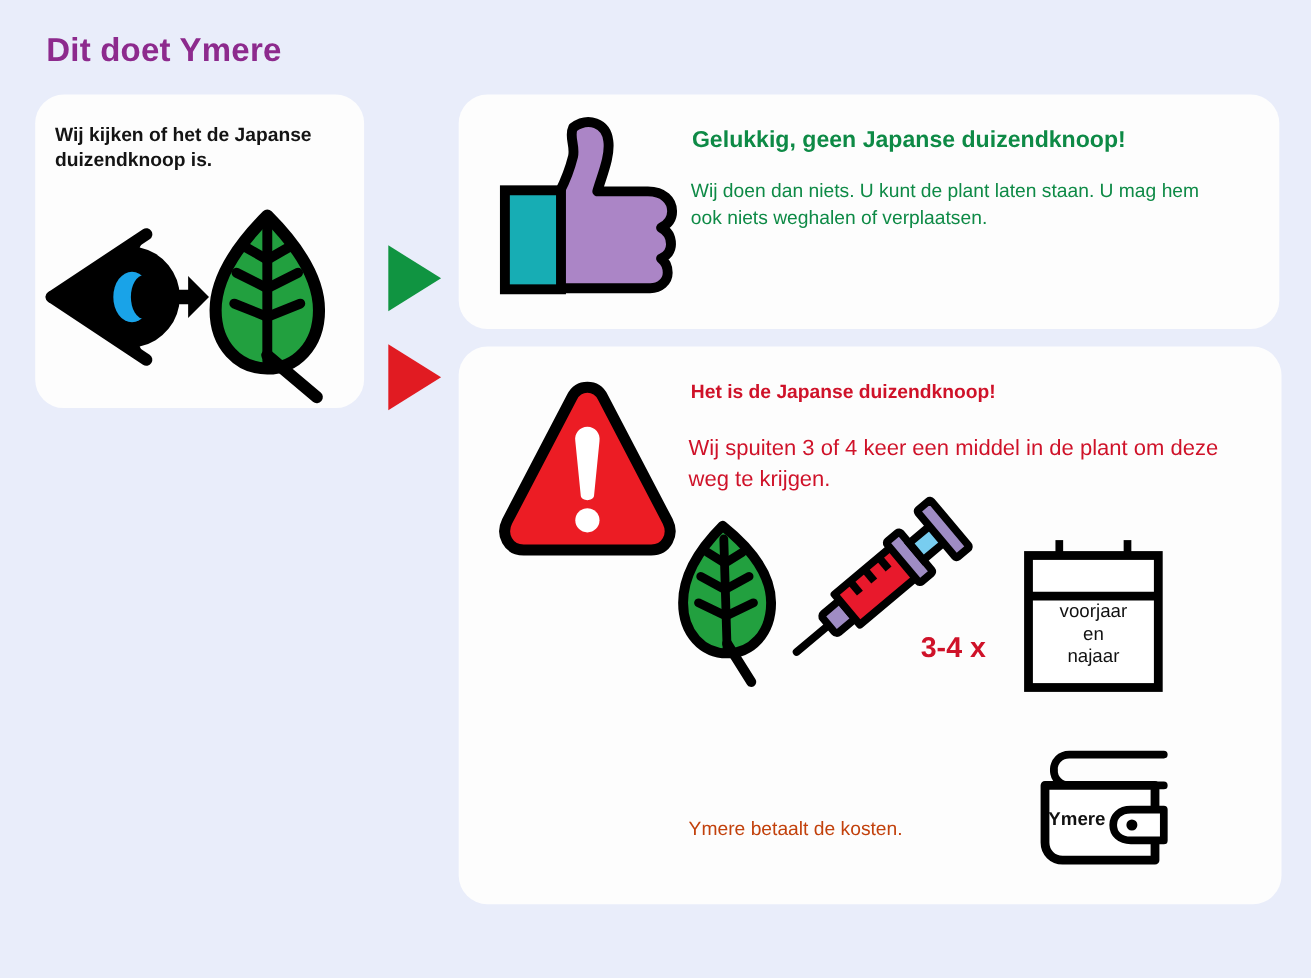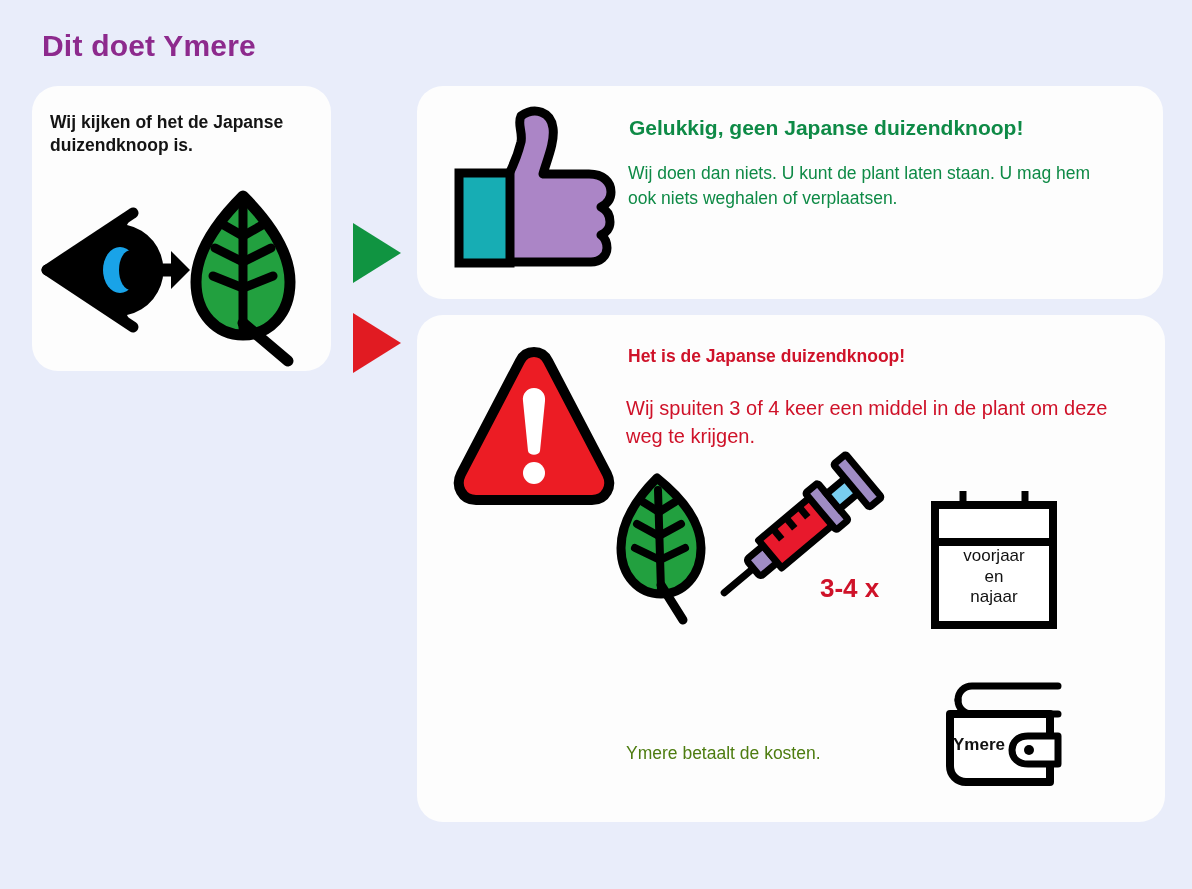--- a/index.html
+++ b/index.html
@@ -60,32 +60,32 @@
   #alert-head {
     position:absolute; left:211px; top:30px; width:520px;
     font-size:17.5px; font-weight:bold; color:#cf1229; line-height:1.3;
   }
   #alert-body {
     position:absolute; left:209px; top:79px; width:520px;
     font-size:20px; color:#cf1229; line-height:1.42;
   }
   #syringe-wrap { position:absolute; left:200px; top:135px; width:290px; height:190px; }
   #count-label {
-    position:absolute; left:403px; top:258px;
+    position:absolute; left:420px; top:258px;
     font-size:26px; font-weight:bold; color:#cf1229; white-space:nowrap;
   }
   #calendar-wrap { position:absolute; left:512px; top:172px; width:130px; height:145px; }
   #cal-text {
     position:absolute; left:516px; top:231px; width:122px;
     text-align:center; font-size:17px; color:#111; line-height:1.22;
     font-family:"Liberation Sans", sans-serif;
   }
   #cost-label {
     position:absolute; left:209px; top:428px;
-    font-size:17.5px; color:#4d7c0f; white-space:nowrap;
+    font-size:17.5px; color:#c2410c; white-space:nowrap;
   }
   #wallet-wrap { position:absolute; left:519px; top:363px; width:135px; height:110px; }
   #wallet-text {
     position:absolute; left:536px; top:420px;
     font-size:17px; font-weight:bold; color:#111;
   }
   svg { display:block; overflow:visible; }
 </style>
 </head>
 <body>

